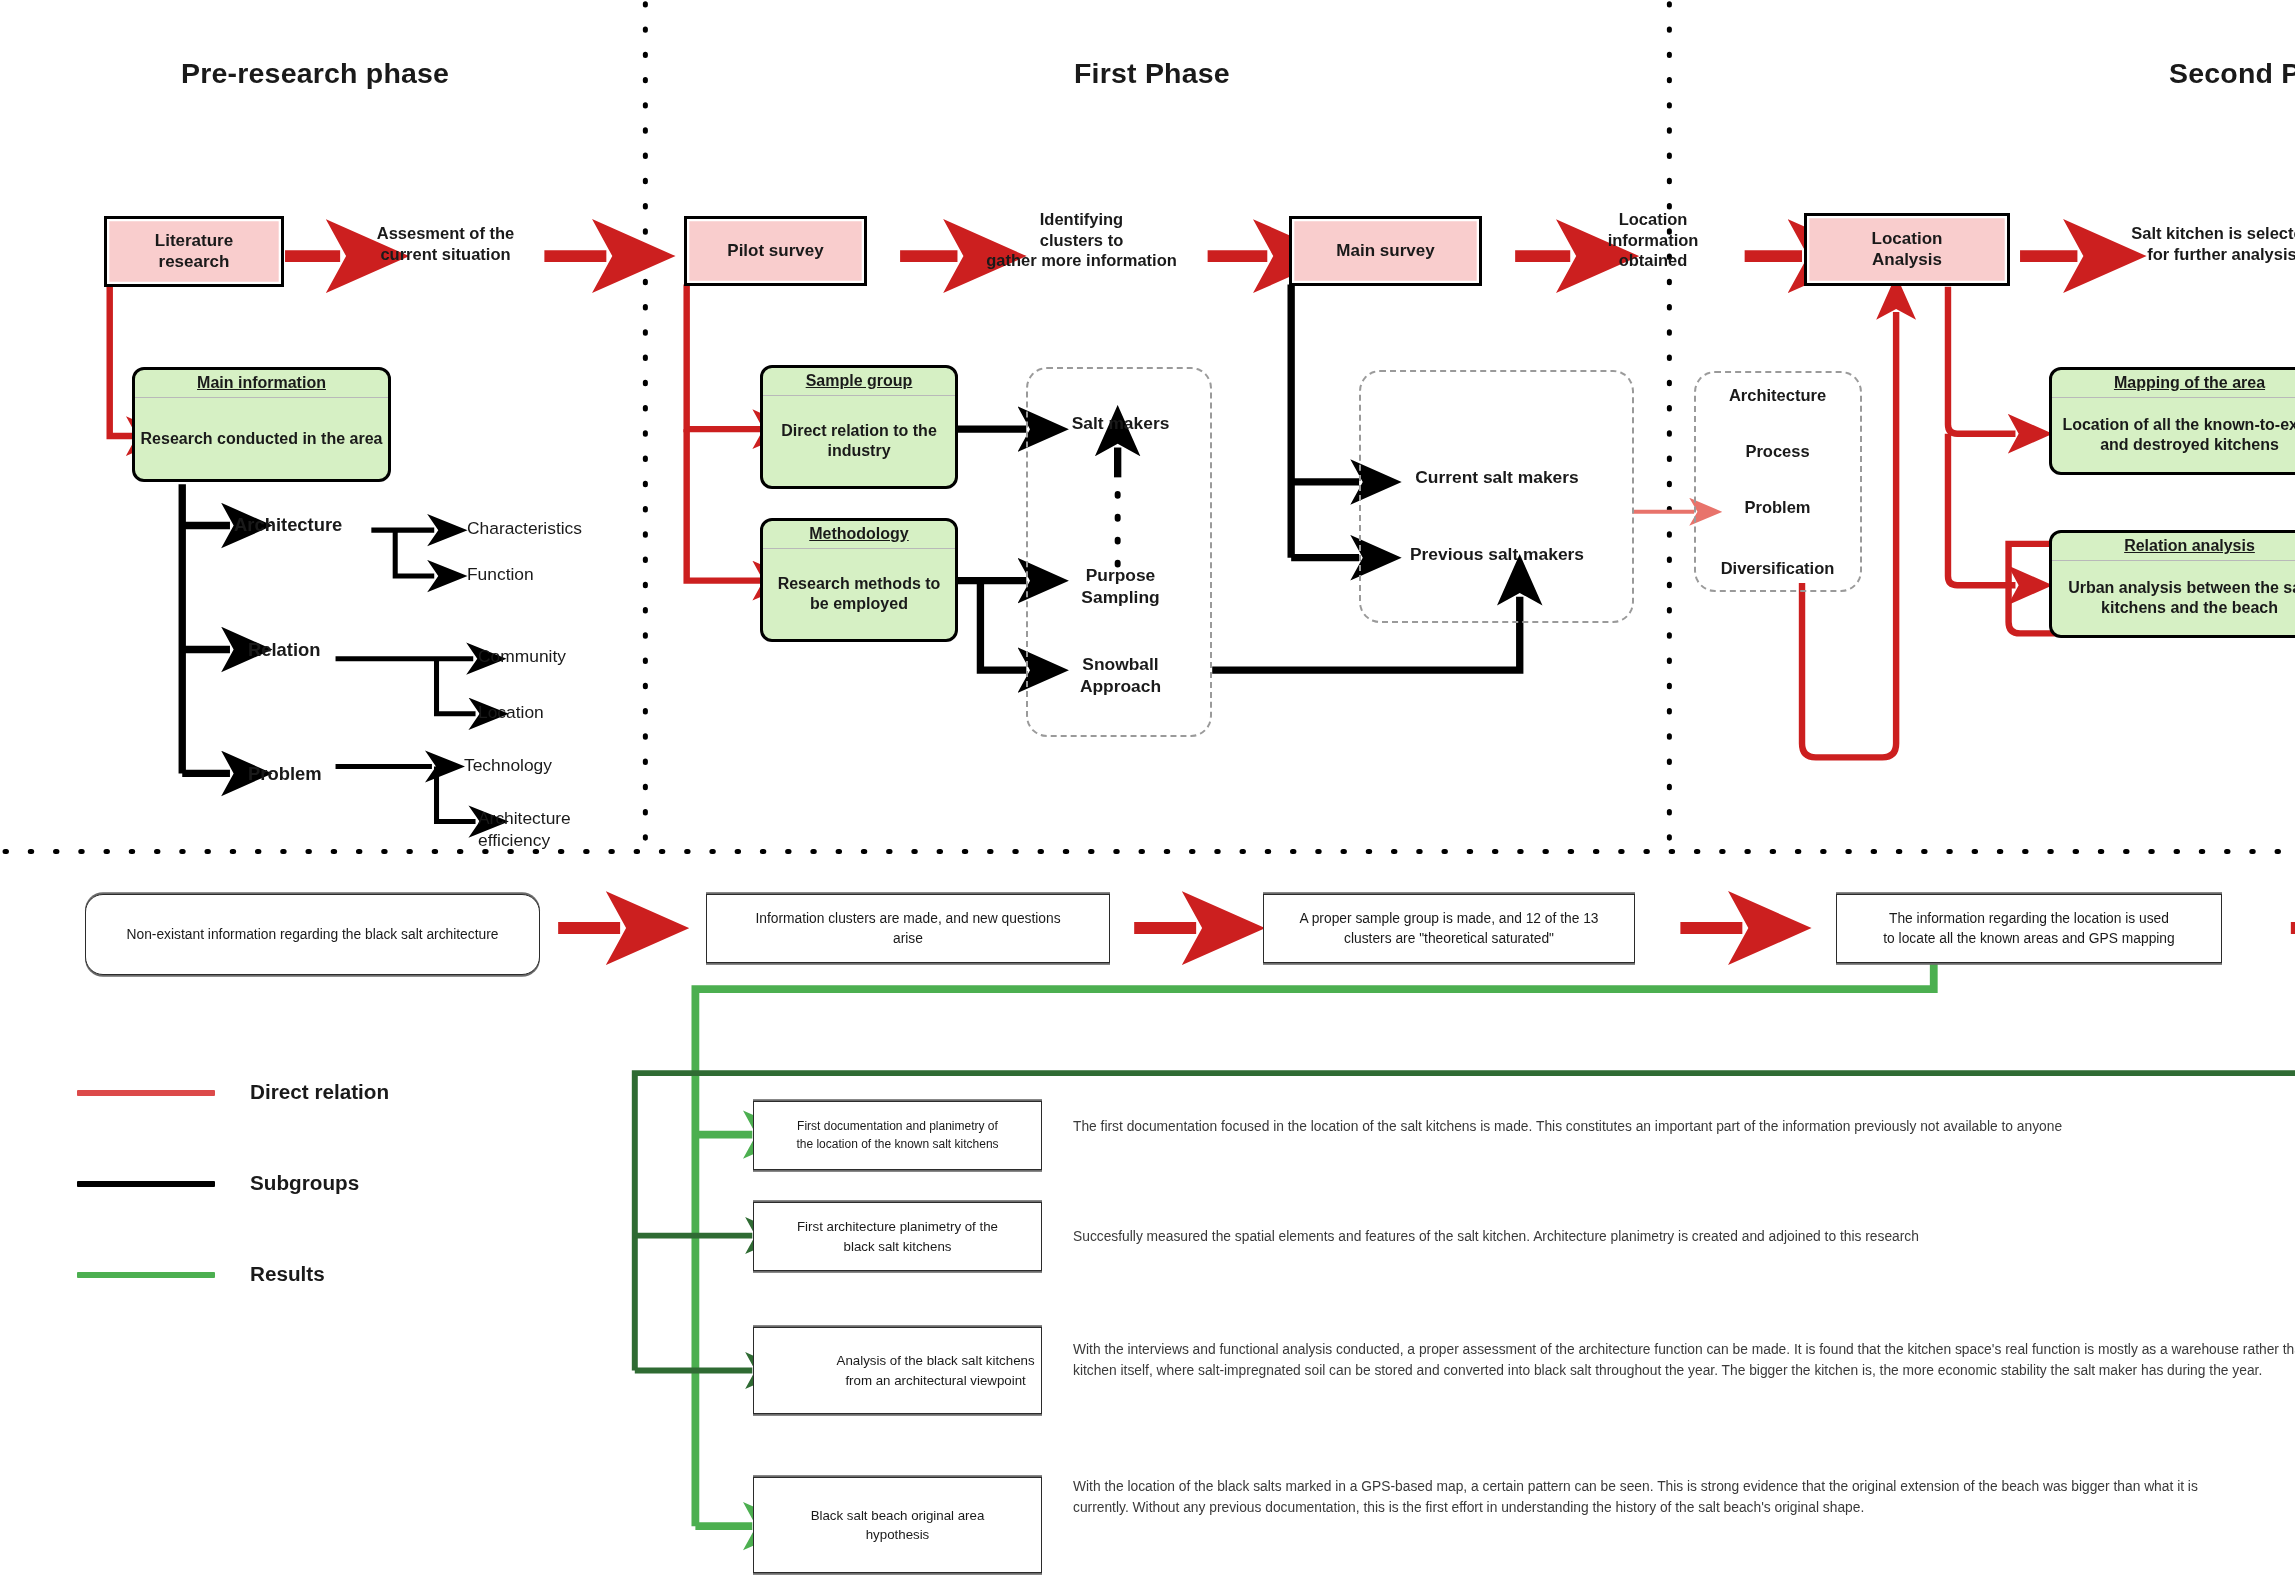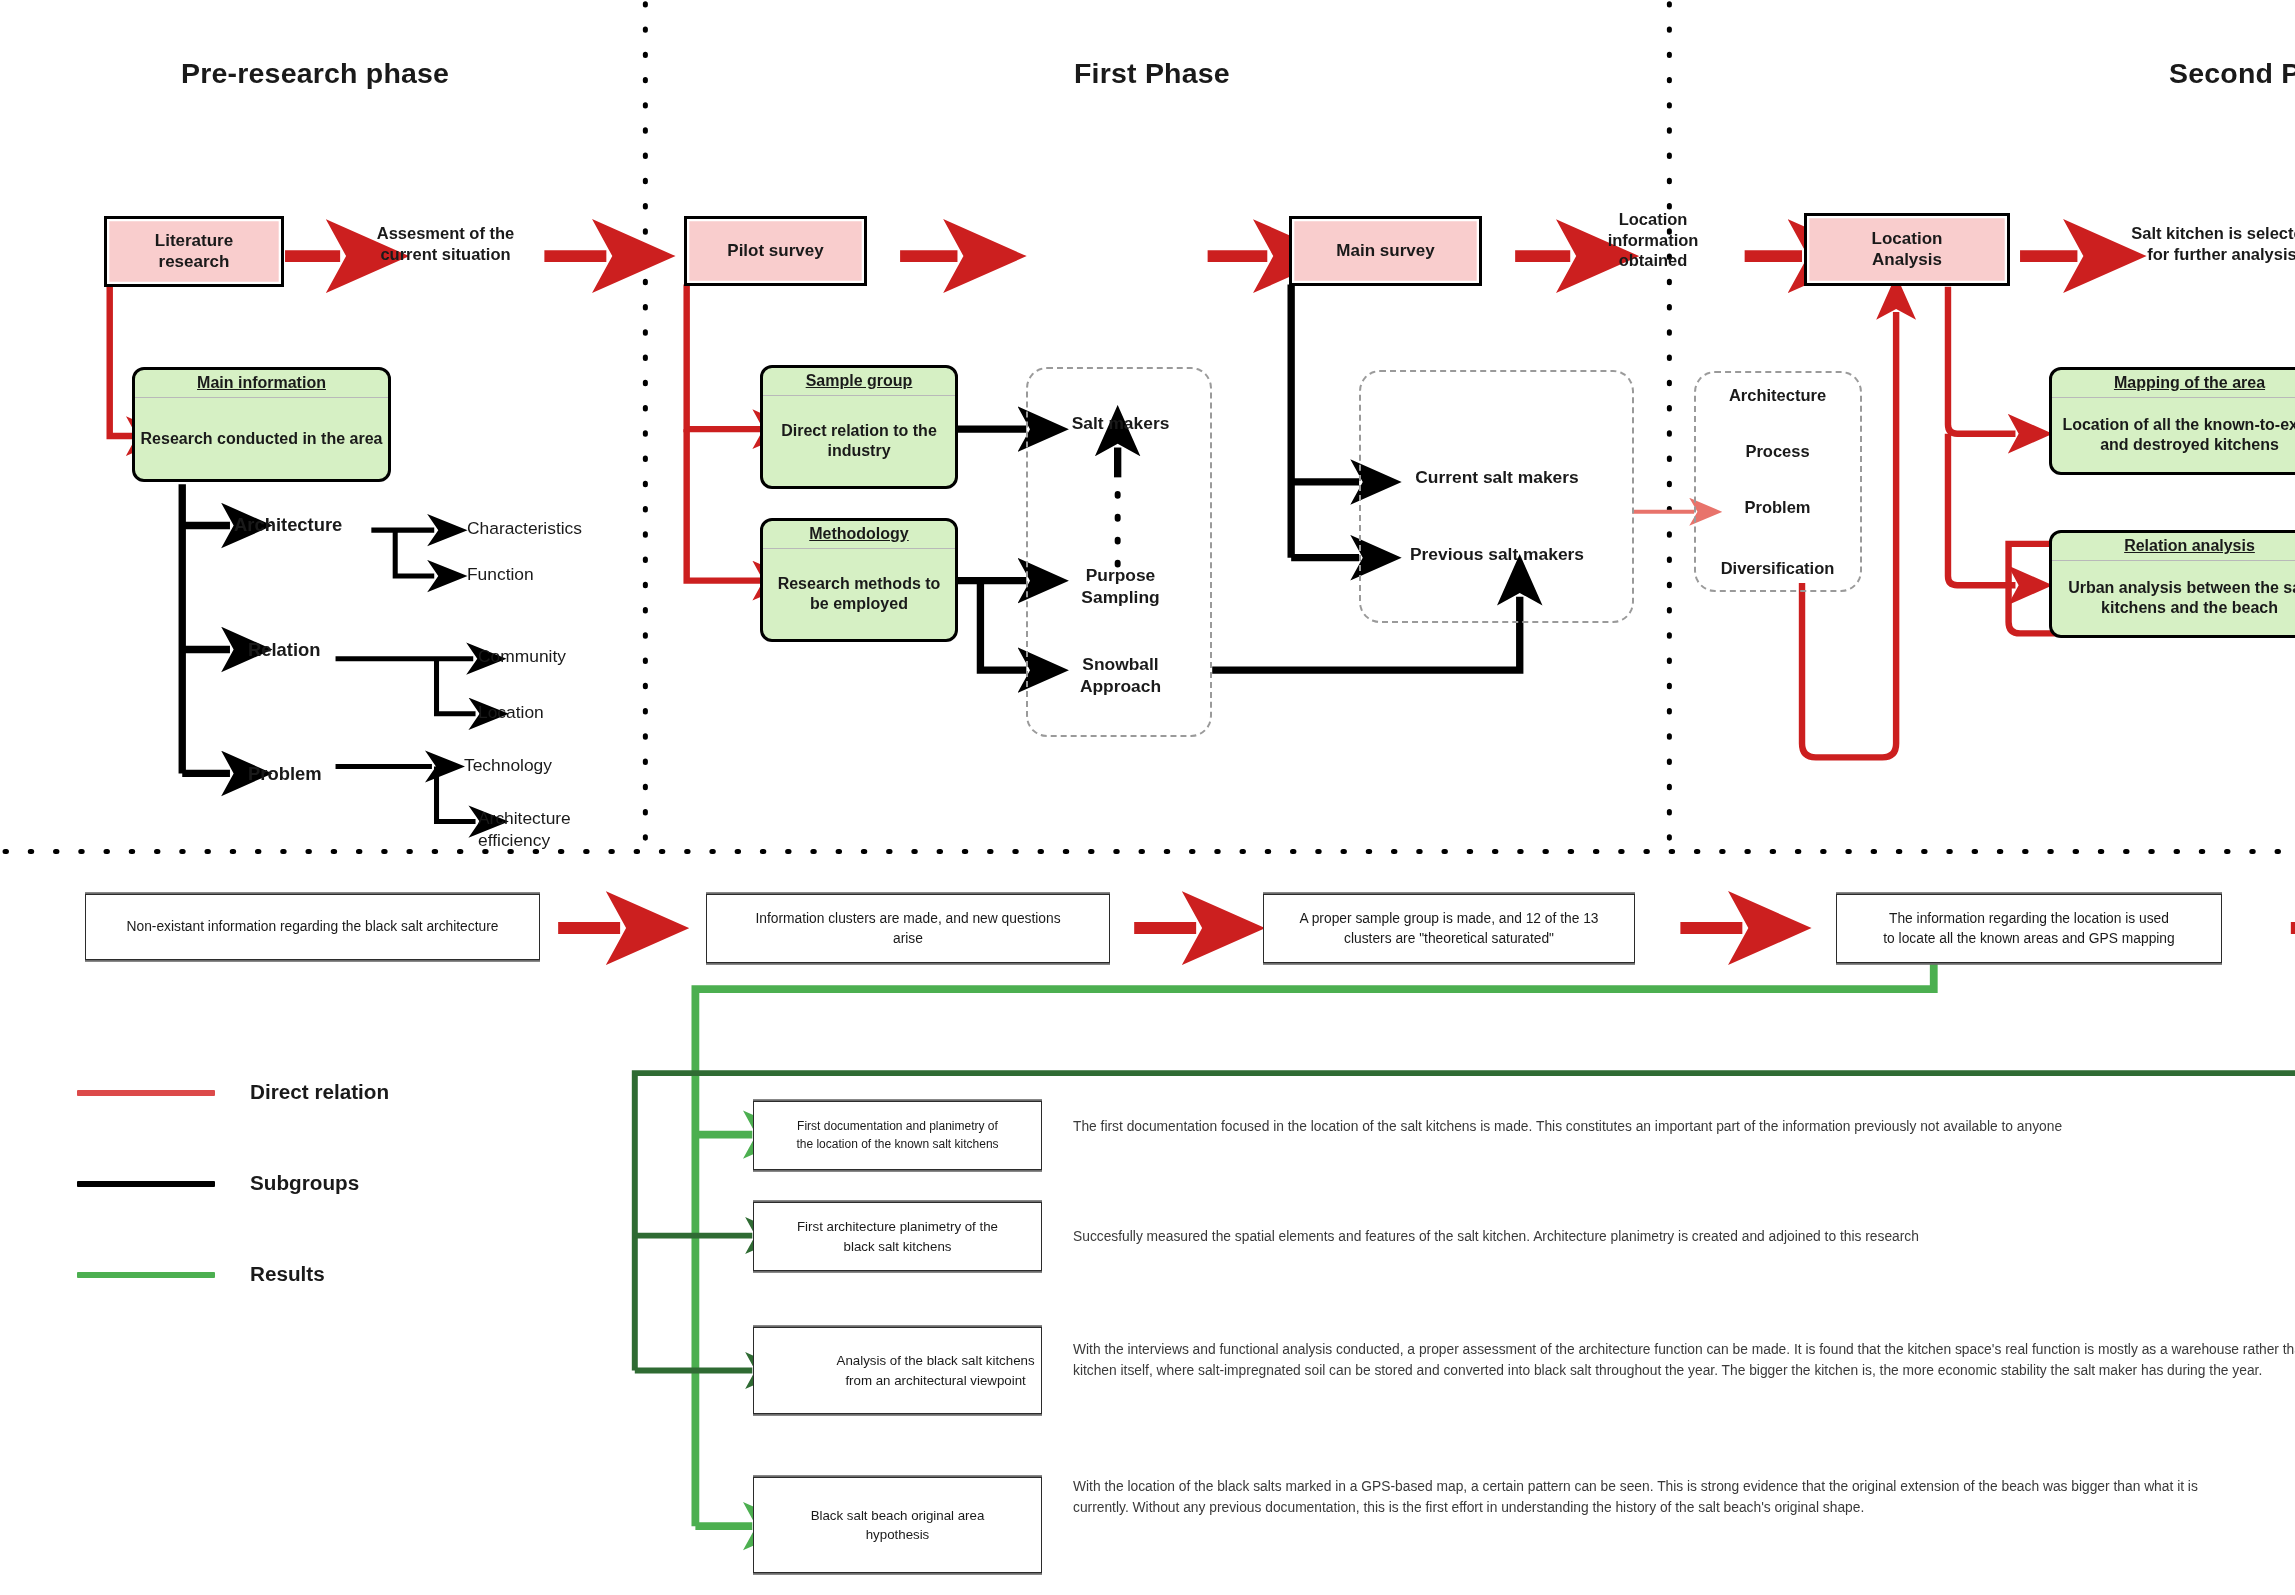--- a/index.html
+++ b/index.html
@@ -171,20 +171,23 @@
   <div class="pbox" style="left:1289px;top:216px;width:193px;height:70px;">
     <span style="white-space: pre-line;">Main survey</span>
   </div>
   <div class="pbox" style="left:1804px;top:213px;width:206px;height:73px;">
     <span style="white-space: pre-line;">Location
 Analysis</span>
   </div>
 
   <div class="lbl b" style="left: 349px; top: 223px; width: 193px; font-size: 16.5px; white-space: pre-line;">Assesment of the
 current situation</div>
+  <div class="lbl b" style="left: 946px; top: 209px; width: 271px; font-size: 16.5px; white-space: pre-line;">Identifying
+clusters to
+gather more information</div>
   <div class="lbl b" style="left: 1561px; top: 209px; width: 184px; font-size: 16.5px; white-space: pre-line;">Location
 information
 obtained</div>
   <div class="lbl b" style="left: 2075px; top: 223px; width: 294px; font-size: 16.5px; white-space: pre-line;">Salt kitchen is selected
 for further analysis</div>
 
   <div class="gbox" style="left:132px;top:367px;width:259px;height:115px;">
     <div class="ghead">Main information</div>
     <div class="gbody">Research conducted
 in the area</div>
@@ -237,21 +240,21 @@
   <div class="dashbox" style="left:1359px;top:370px;width:275px;height:253px;"></div>
   <div class="lbl b" style="left: 1366px; top: 467px; width: 262px; font-size: 17.4px; white-space: pre-line;">Current salt makers</div>
   <div class="lbl b" style="left: 1366px; top: 544px; width: 262px; font-size: 17.4px; white-space: pre-line;">Previous salt makers</div>
 
   <div class="dashbox" style="left:1694px;top:371px;width:168px;height:221px;"></div>
   <div class="lbl b" style="left: 1696px; top: 385px; width: 163px; font-size: 16.5px; white-space: pre-line;">Architecture</div>
   <div class="lbl b" style="left: 1696px; top: 441px; width: 163px; font-size: 16.5px; white-space: pre-line;">Process</div>
   <div class="lbl b" style="left: 1696px; top: 497px; width: 163px; font-size: 16.5px; white-space: pre-line;">Problem</div>
   <div class="lbl b" style="left: 1696px; top: 558px; width: 163px; font-size: 16.5px; white-space: pre-line;">Diversification</div>
 
-  <div class="wbox" style="left:85px;top:894px;width:455px;height:66px;">
+  <div class="wbox" style="left:85px;top:894px;width:455px;height:81px;border-radius:18px;">
     <span style="white-space:pre-line;">Non-existant information regarding the black salt architecture</span>
   </div>
   <div class="wbox" style="left:706px;top:894px;width:404px;height:69px;">
     <span style="white-space:pre-line;">Information clusters are made, and new questions
 arise</span>
   </div>
   <div class="wbox" style="left:1263px;top:894px;width:372px;height:69px;">
     <span style="white-space:pre-line;">A proper sample group is made, and 12 of the 13
 clusters are "theoretical saturated"</span>
   </div>

